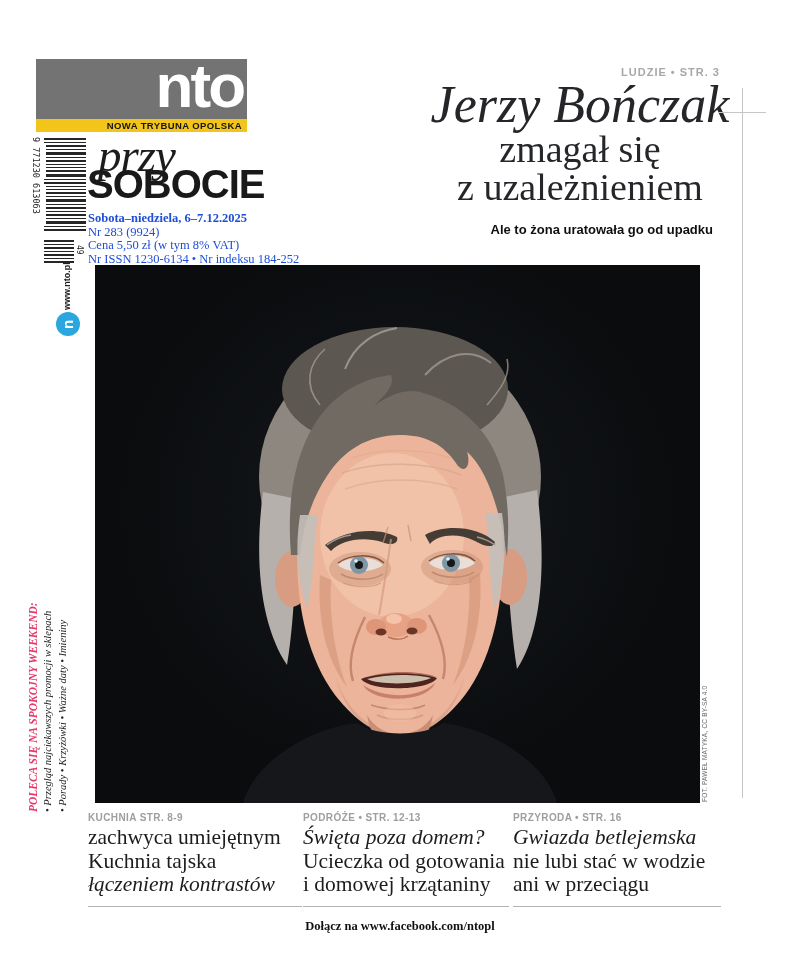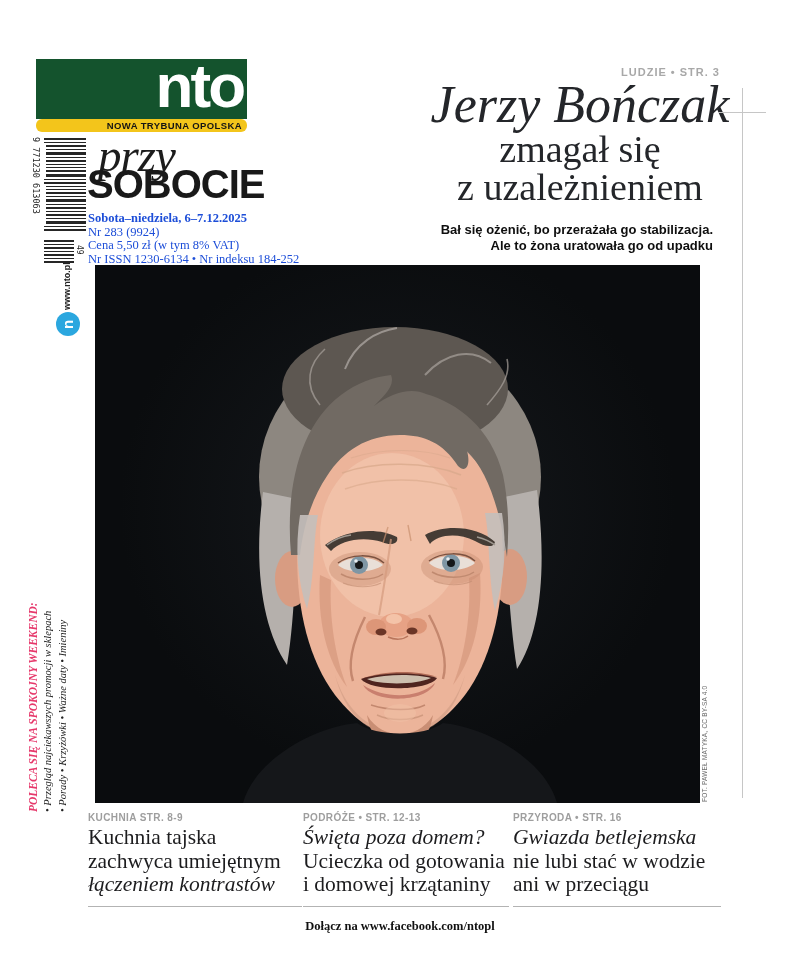--- a/index.html
+++ b/index.html
@@ -3,29 +3,29 @@
 <meta charset="utf-8">
 <style>
   html,body{margin:0;padding:0;background:#e8e8e8;}
   .page{
     position:relative;width:800px;height:968px;margin:0 auto;
     background:#ffffff;overflow:hidden;
     font-family:"Liberation Sans",sans-serif;color:#1a1a1a;
   }
   
   .logo{position:absolute;left:36px;top:59px;width:211px;height:73px;}
-  .logo-blue{position:absolute;left:0;top:0;width:211px;height:60px;background:#14532d;}
+  .logo-blue{position:absolute;left:0;top:0;width:211px;height:60px;background:#737373;}
   .logo-nto{
     position:absolute;right:4px;top:-6px;
     font-family:"Liberation Sans",sans-serif;font-weight:900;font-size:62px;
     color:#ffffff;letter-spacing:-3px;line-height:66px;
   }
   .logo-yellow{
     position:absolute;left:0;top:60px;width:211px;height:13px;background:#F3C51B;
-    display:flex;align-items:center;justify-content:flex-end;border-radius:6px;
+    display:flex;align-items:center;justify-content:flex-end;
   }
   .logo-tagline{
     font-size:9.5px;font-weight:bold;color:#141414;letter-spacing:.4px;
     padding-right:5px;transform:scaleY(.95);
   }
   
   .barcode-wrap{position:absolute;left:28px;top:136px;width:58px;height:132px;}
   .barcode-rot{width:130px;height:58px;transform:rotate(90deg) translate(0,-58px);transform-origin:top left;}
   
   .przy{
@@ -164,21 +164,20 @@
     <div>Nr ISSN 1230-6134 • Nr indeksu 184-252</div>
   </div>
 
   <div class="lead-kicker">LUDZIE • STR. 3</div>
   <div class="headline">
     <div class="l1">Jerzy Bończak</div>
     <div class="l2">zmagał się</div>
     <div class="l3">z uzależnieniem</div>
   </div>
   <div class="deck">
-    <div>Bał się ożenić, bo przerażała go stabilizacja.</div>
     <div>Ale to żona uratowała go od upadku</div>
   </div>
 
   <div class="cropline-v"></div>
   <div class="cropline-h"></div>
 
   <div class="site-rot-wrap">
     <div class="site-rot">www.nto.pl</div>
   </div>
   <div class="badge">
@@ -288,22 +287,22 @@
       </g>
     </svg>
   </div>
 
   <div class="credit-wrap">
     <div class="credit-rot">FOT. PAWEŁ MATYKA, CC BY-SA 4.0</div>
   </div>
 
   <div class="teaser t1">
     <div class="teaser-kicker">KUCHNIA STR. 8-9</div>
+    <div class="teaser-line">zachwyca umiejętnym</div>
     <div class="teaser-line">Kuchnia tajska</div>
-    <div class="teaser-line">zachwyca umiejętnym</div>
     <div class="teaser-line it">łączeniem kontrastów</div>
     <div class="teaser-rule"></div>
   </div>
   <div class="teaser t2">
     <div class="teaser-kicker">PODRÓŻE • STR. 12-13</div>
     <div class="teaser-line it">Święta poza domem?</div>
     <div class="teaser-line">Ucieczka od gotowania</div>
     <div class="teaser-line">i domowej krzątaniny</div>
     <div class="teaser-rule"></div>
   </div>

